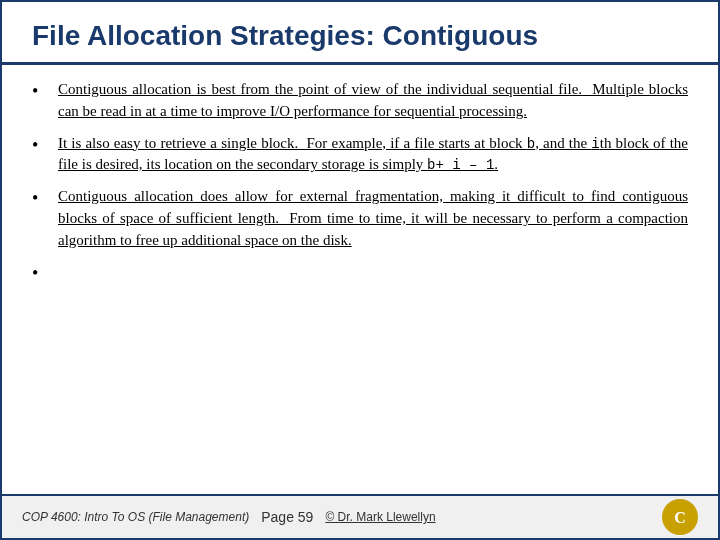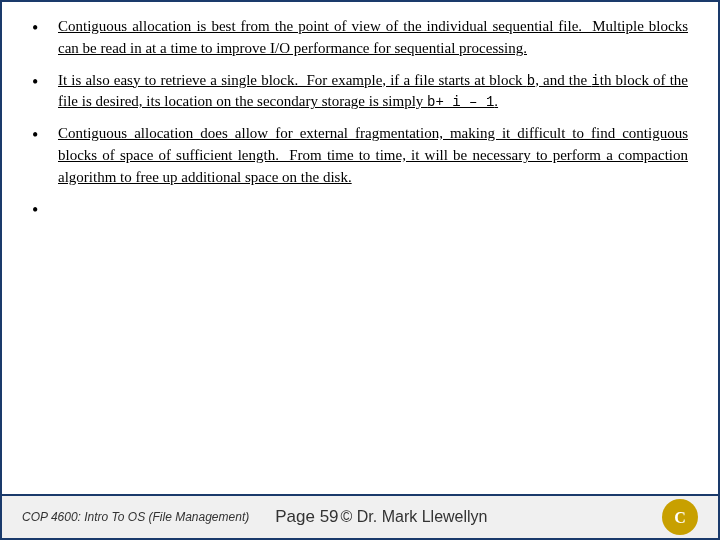--- a/index.html
+++ b/index.html
@@ -79,58 +79,61 @@
     }
 
     .footer-left {
       font-size: 12px;
       color: #333;
       font-family: Arial, Helvetica, sans-serif;
       font-style: italic;
     }
 
     .footer-center {
-      font-size: 17px;
+      font-size: 14px;
       color: #333;
       font-family: Arial, Helvetica, sans-serif;
-      margin-left: 24px;
     }
 
     .footer-right {
-      font-size: 16px;
+      font-size: 12px;
       color: #333;
       font-family: Arial, Helvetica, sans-serif;
+      text-decoration: underline;
     }
 
     .footer-logo {
       width: 36px;
       height: 36px;
       background: #c8a000;
       border-radius: 50%;
       display: flex;
       align-items: center;
       justify-content: center;
       font-size: 20px;
       color: #fff;
       font-weight: bold;
       font-family: serif;
     }
 
     .footer-content {
       display: flex;
       align-items: center;
-      gap: 2px;
+      gap: 12px;
       flex: 1;
     }
   </style>
 </head>
 <body>
 
 <div class="slide">
 
+  <div class="slide-header">
+    <div class="slide-title">File Allocation Strategies: Contiguous</div>
+  </div>
 
   <div class="slide-body">
 
     <div class="bullet-item">
       <span class="bullet-dot">•</span>
       <span class="bullet-text">
         Contiguous allocation is best from the point of view of the individual sequential file.&nbsp; Multiple blocks can be read in at a time to improve I/O performance for sequential processing.
       </span>
     </div>
 

